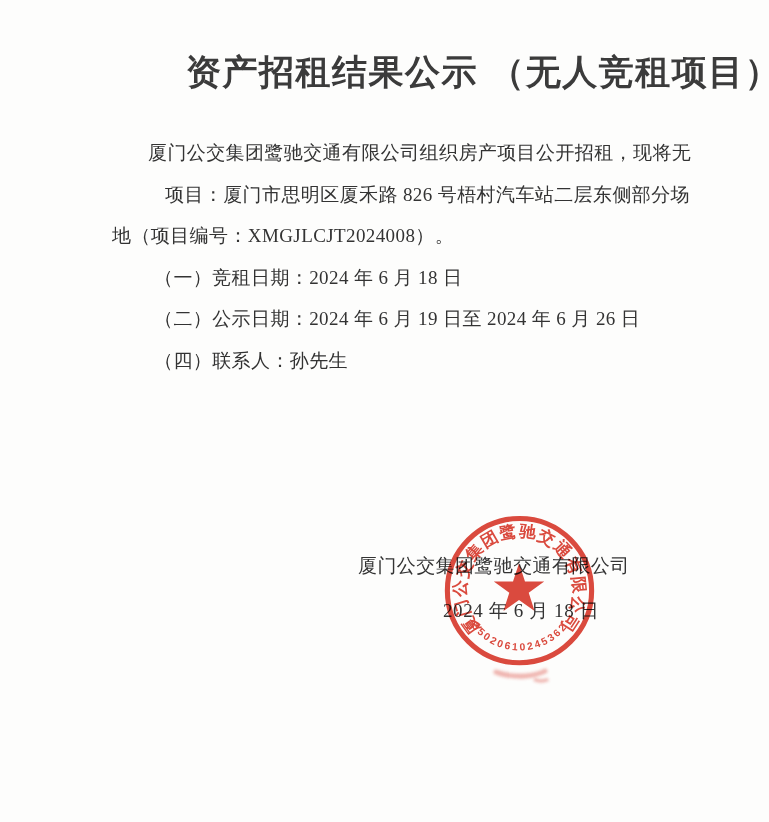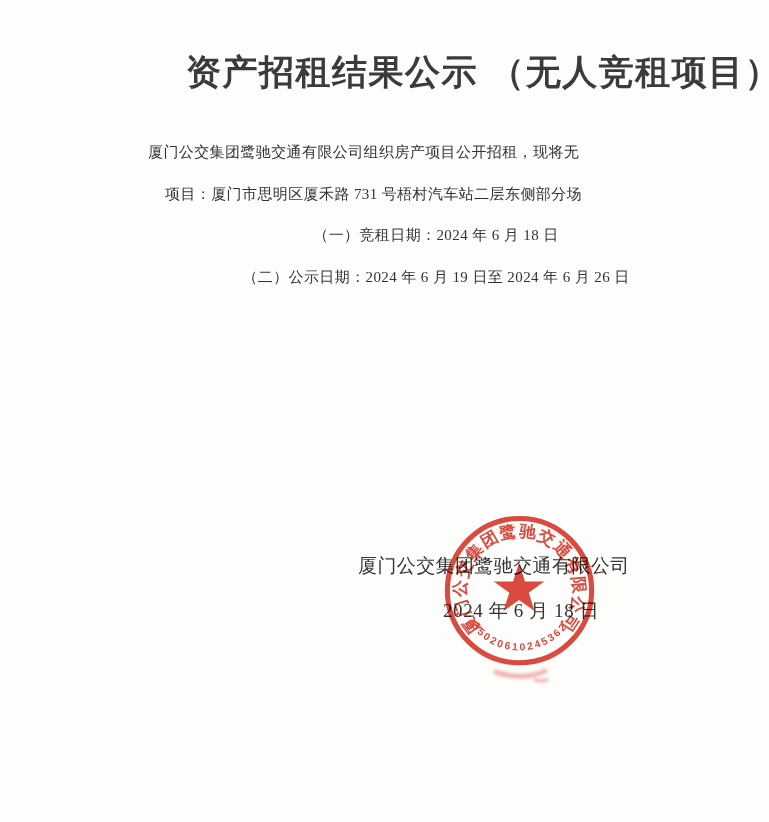--- a/index.html
+++ b/index.html
@@ -30,29 +30,29 @@
   }
   .body-text {
     position: absolute;
     left: 112px;
     top: 132px;
     width: 606px;
   }
   .line {
     height: 41.5px;
     line-height: 41.5px;
-    font-size: 15px;
+    font-size: 19px;
     letter-spacing: 0.4px;
     white-space: nowrap;
     color: #333333;
   }
   .ind-none { padding-left: 0; }
   .ind-para { padding-left: 36px; }
   .ind-deep { padding-left: 53px; }
-  .ind-list { padding-left: 42px; text-align: center; }
+  .ind-list { padding-left: 42px; }
   .sig-company {
     position: absolute;
     left: 358px;
     top: 553px;
     font-size: 19px;
     letter-spacing: 0.4px;
     white-space: nowrap;
     color: #333333;
   }
   .sig-date {
@@ -83,23 +83,25 @@
 </style>
 </head>
 <body>
 
 <div class="page">
 
   <div class="doc-title">资产招租结果公示 （无人竞租项目）</div>
 
   <div class="body-text">
     <div class="line ind-para">厦门公交集团鹭驰交通有限公司组织房产项目公开招租，现将无</div>
-    <div class="line ind-deep">项目：厦门市思明区厦禾路 731 号梧村汽车站二层东侧部分场</div>
+    <div class="line ind-deep">项目：厦门市思明区厦禾路 826 号梧村汽车站二层东侧部分场</div>
+    <div class="line ind-none">地（项目编号：XMGJLCJT2024008）。</div>
     <div class="line ind-list">（一）竞租日期：2024 年 6 月 18 日</div>
     <div class="line ind-list">（二）公示日期：2024 年 6 月 19 日至 2024 年 6 月 26 日</div>
+    <div class="line ind-list">（四）联系人：孙先生</div>
   </div>
 
   <div class="sig-company">厦门公交集团鹭驰交通有限公司</div>
 
   <div class="sig-date">2024 年 6 月 18 日</div>
 
   <svg class="seal" viewBox="0 0 160 178" xmlns="http://www.w3.org/2000/svg">
     <defs>
       <path id="arcCompany" d="M 41.11 118.89 A 55 55 0 0 1 80 25 A 55 55 0 0 1 118.89 118.89" fill="none"></path>
       <path id="arcSerial" d="M 28.84 113.22 A 61 61 0 0 0 131.16 113.22" fill="none"></path>

